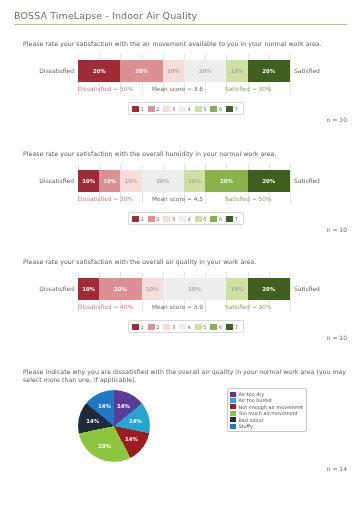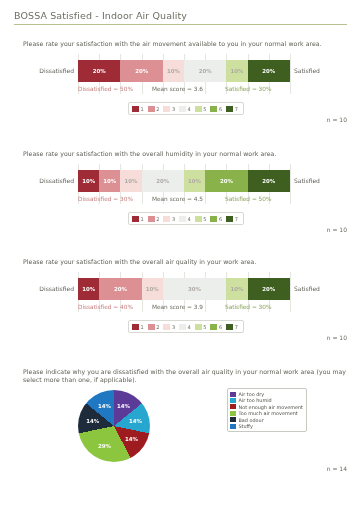--- a/index.html
+++ b/index.html
@@ -112,21 +112,21 @@
   .plegend .row{display:flex;align-items:center;gap:2.5px;height:6.4px;}
   .plegend .sw{width:6px;height:5px;display:block;}
   .plegend .lb{font-size:4.9px;color:#4e4e48;white-space:nowrap;line-height:6.4px;}
 </style>
 </head>
 <body>
 
 <div class="page">
 
   <div class="header">
-    <div class="header-title">BOSSA Satisfied - Indoor Air Quality</div>
+    <div class="header-title">BOSSA TimeLapse - Indoor Air Quality</div>
     <div class="header-rule"></div>
   </div>
 
   <div id="q-blocks">
       <div class="qblock" style="top: 40px;">
         <div class="qtext" style="top: 0px;">Please rate your satisfaction with the air movement available to you in your normal work area.</div>
         <div class="chart" style="top: 20px;">
           <div class="gridlines">
             <span style="left: 0px;"></span>
             <span style="left: 21.2px;"></span>

